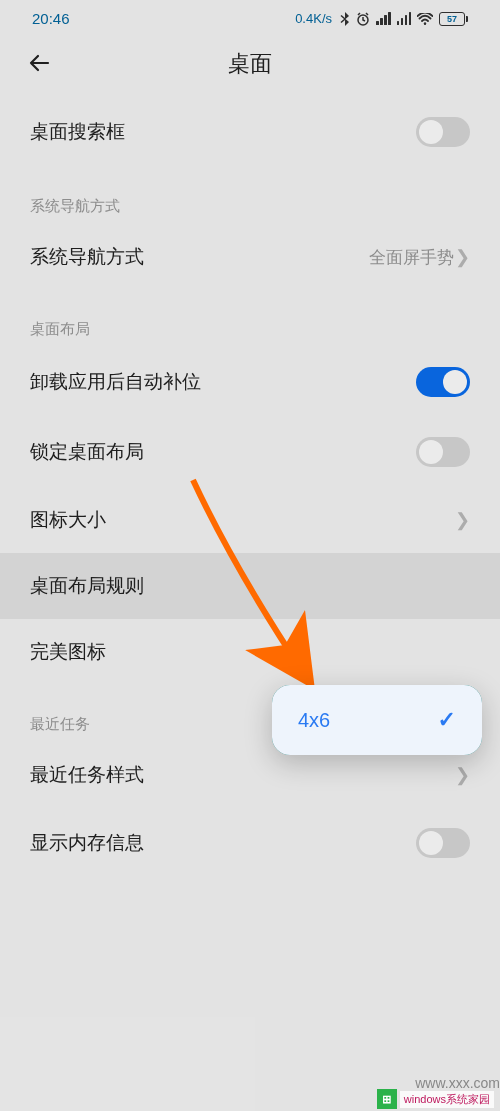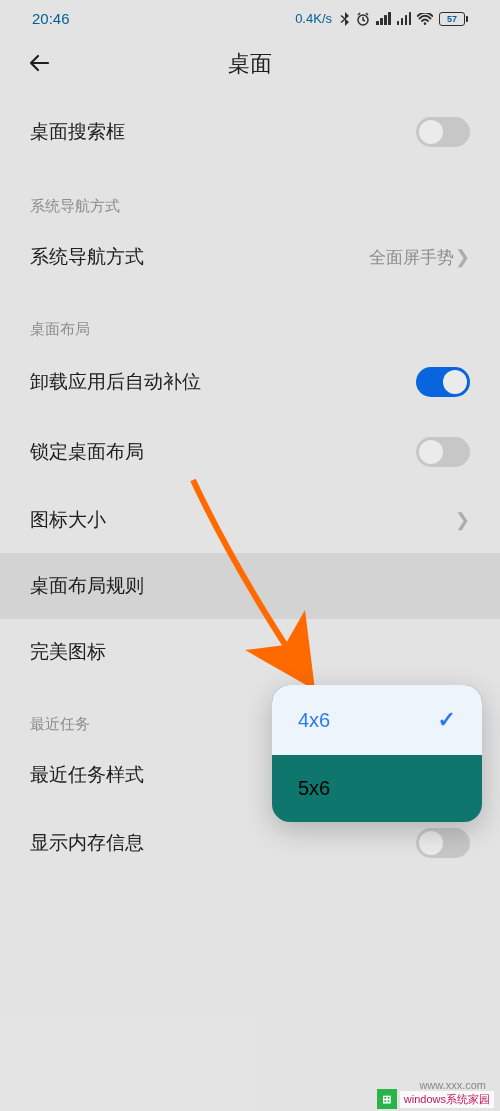--- a/index.html
+++ b/index.html
@@ -28,21 +28,21 @@
     .row-highlighted { background: #e5e5e5; }
     .row-col { display: flex; flex-direction: column; }
     .popup { position: absolute; right: 18px; top: 685px; width: 210px; background: #0f766e; border-radius: 18px; box-shadow: 0 8px 28px rgba(0,0,0,0.22); z-index: 10; overflow: hidden; }
     .popup-item { display: flex; align-items: center; justify-content: space-between; padding: 22px 26px; font-size: 20px; }
     .popup-item.selected { background: #eef4fc; color: #2a7af2; font-weight: 500; }
     .popup-item.selected .check { color: #2a7af2; font-size: 22px; font-weight: bold; }
     .arrow-svg { position: absolute; left: 175px; top: 470px; z-index: 5; pointer-events: none; }
     .watermark { position: absolute; right: 6px; bottom: 2px; z-index: 20; display: flex; align-items: center; gap: 3px; }
     .wm-flag { width: 20px; height: 20px; background: #2bb24a; display: flex; align-items: center; justify-content: center; color: white; font-size: 11px; font-weight: bold; }
     .wm-text { font-size: 11px; color: #be185d; background: rgba(255,255,255,0.8); padding: 1px 4px; }
-    .wm-sub { position: absolute; right: 14px; bottom: 20px; font-size: 11px; color: #888; z-index: 20; }
+    .wm-sub { position: absolute; right: 0; bottom: 20px; font-size: 14px; color: #888; z-index: 20; }
     .battery { display: inline-flex; align-items: center; }
     .battery-body { width: 26px; height: 14px; border: 1.5px solid #333; border-radius: 3px; position: relative; display: flex; align-items: center; justify-content: center; font-size: 9px; font-weight: bold; }
     .battery-tip { width: 2px; height: 6px; background: #333; margin-left: 1px; border-radius: 0 1px 1px 0; }
     .signal-bars { display: inline-flex; align-items: flex-end; gap: 1.5px; height: 13px; }
     .signal-bars span { width: 2.5px; background: #333; border-radius: 0.5px; }
     .signal-bars span:nth-child(1){height:4px} .signal-bars span:nth-child(2){height:7px} .signal-bars span:nth-child(3){height:10px} .signal-bars span:nth-child(4){height:13px}
   </style>
 </head>
 <body>
 
@@ -151,23 +151,20 @@
   <div class="row">
     <span class="row-label">显示内存信息</span>
     <div class="toggle toggle-off"></div>
   </div>
 
   <div class="popup">
     <div class="popup-item selected">
       <span>4x6</span>
       <span class="check">✓</span>
     </div>
-    <div class="popup-item">
-      <span>5x6</span>
-    </div>
   </div>
 
   <svg class="arrow-svg" width="180" height="240">
     <defs>
       <marker id="ah" markerWidth="12" markerHeight="12" refX="9" refY="6" orient="auto">
         <path d="M0,0 L12,6 L0,12 L3,6 Z" fill="#ff6a00"></path>
       </marker>
     </defs>
     <path d="M18 10 Q 60 100 130 205" stroke="#ff6a00" stroke-width="6" fill="none" marker-end="url(#ah)"></path>
   </svg>

